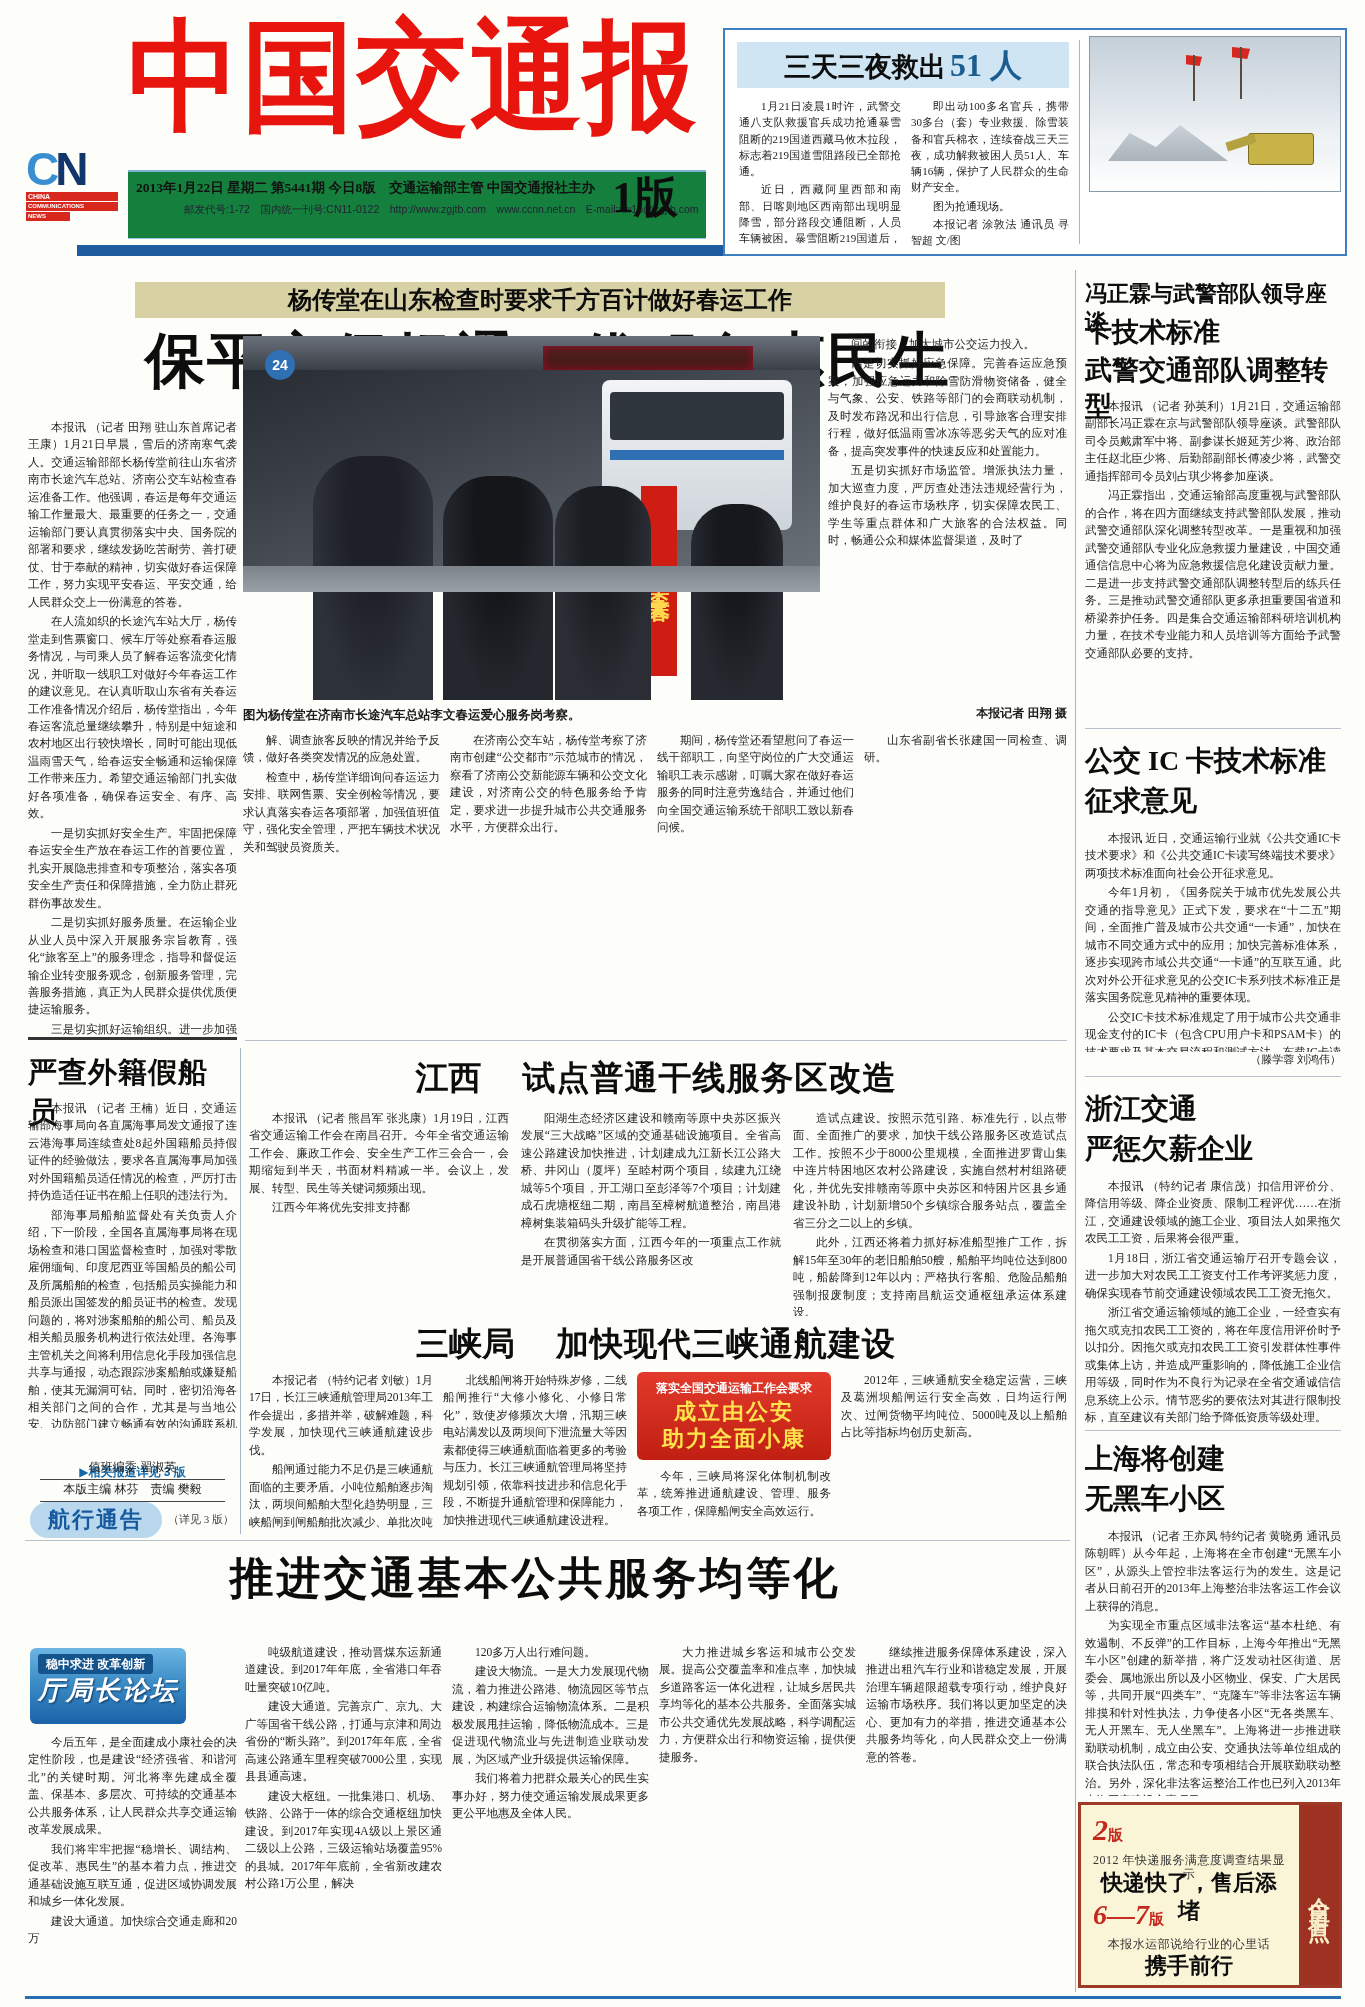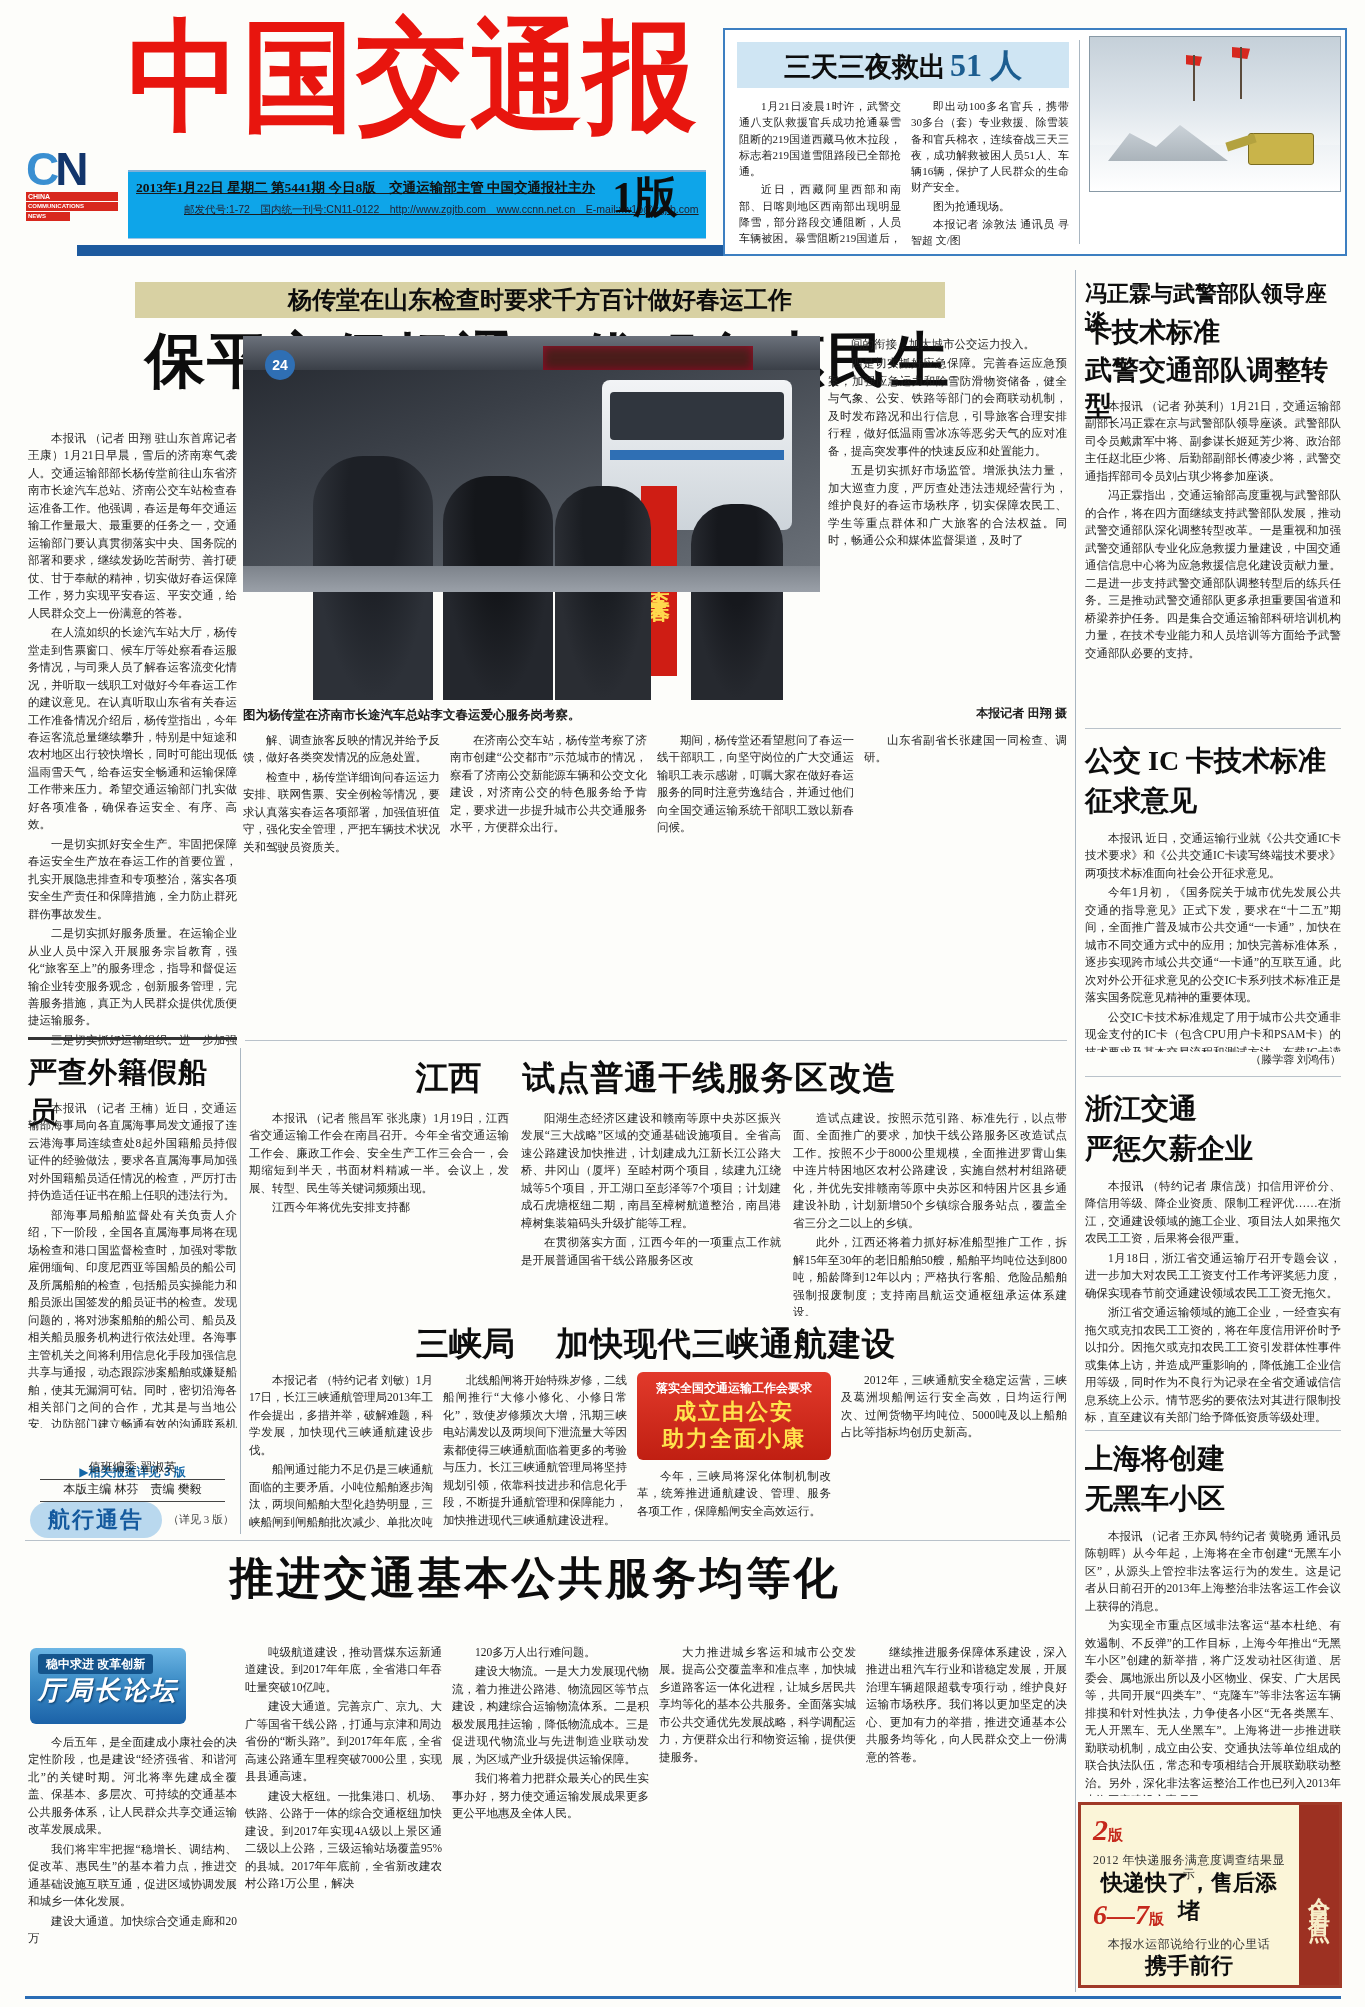--- a/index.html
+++ b/index.html
@@ -8,21 +8,21 @@
   .abs{position:absolute;}
   .serifhl{font-family:"Liberation Serif","DejaVu Serif",serif;font-weight:900;color:#0d0d0d;}
   .sanshl{font-family:"Liberation Sans","DejaVu Sans",sans-serif;font-weight:700;color:#0d0d0d;}
   .body11 p{font-size:11.5px;line-height:1.52;text-align:justify;text-indent:2em;margin:0 0 2px;color:#1e1e1e;}
   .body10 p{font-size:11px;line-height:1.48;text-align:justify;text-indent:2em;margin:0 0 2px;color:#1e1e1e;}
   .clip{overflow:hidden;}
   .hrule{background:#b9c2ca;height:1px;}
   .vrule{background:#a9b6c1;width:1px;}
   .masthead-title{font-size:112px;font-weight:900;color:#e8150e;letter-spacing:2px;line-height:1;
         font-family:"Liberation Serif","DejaVu Serif",serif;transform:scaleY(1.08);transform-origin:top left;}
-  .dateband{background:#0ea5e9;border-top:2px solid #7fb0d8;border-bottom:1px solid #9cc4e4;text-decoration:underline;}
+  .dateband{background:#15803d;border-top:2px solid #7fb0d8;border-bottom:1px solid #9cc4e4;}
   .bluebar{background:#1d5a9e;}
   .kickerbar{background:#d8d1a3;text-align:center;}
   .photo-main{background:linear-gradient(160deg,#23272e 0%,#3a3f47 35%,#565c64 70%,#6e747c 100%);}
   .photo-snow{background:linear-gradient(180deg,#c5d0d9 0%,#dfe6ec 45%,#f2f5f7 70%,#ffffff 100%);}
   .bluelink{color:#1468a8;font-family:"Liberation Sans","DejaVu Sans",sans-serif;font-weight:700;}
   .navbox{background:#b9d8ee;border-radius:18px;color:#155a9e;text-align:center;}
   .forumbox{background:linear-gradient(180deg,#6db6e4 0%,#3c8cc6 45%,#1b62a8 100%);border-radius:6px;color:#fff;}
   .redbanner{background:linear-gradient(180deg,#e23a2b,#c01f12);border-radius:6px;text-align:center;color:#fff;}
   .todaybox{background:#fbf5d8;border:3px solid #a03a28;}
   .todaystrip{background:#9d3122;color:#f7edc8;}
@@ -81,21 +81,21 @@
       <div class="abs" style="left:142px;top:10px;width:18px;height:12px;background:#d6281f;clip-path:polygon(0 0,100% 15%,85% 100%,0 85%);"></div>
       <div class="abs" style="left:150px;top:10px;width:2px;height:52px;background:#5a4a3a;"></div>
     </div>
   </div>
 
   <div class="abs kickerbar" style="left:135px;top:282px;width:810px;height:36px;">
     <span class="sanshl" style="font-size:24px;line-height:36px;">杨传堂在山东检查时要求千方百计做好春运工作</span>
   </div>
   <div class="abs serifhl" style="left:28px;top:322px;width:1040px;height:80px;font-size:60px;line-height:78px;text-align:center;letter-spacing:2px;">保平安保畅通　优服务惠民生</div>
 
-  <div class="abs body11 clip" style="left:28px;top:430px;width:209px;height:618px;">
+  <div class="abs body11 clip" style="left:28px;top:419px;width:209px;height:618px;">
       <p>本报讯 （记者 田翔 驻山东首席记者 王康）1月21日早晨，雪后的济南寒气袭人。交通运输部部长杨传堂前往山东省济南市长途汽车总站、济南公交车站检查春运准备工作。他强调，春运是每年交通运输工作量最大、最重要的任务之一，交通运输部门要认真贯彻落实中央、国务院的部署和要求，继续发扬吃苦耐劳、善打硬仗、甘于奉献的精神，切实做好春运保障工作，努力实现平安春运、平安交通，给人民群众交上一份满意的答卷。</p>
       <p>在人流如织的长途汽车站大厅，杨传堂走到售票窗口、候车厅等处察看春运服务情况，与司乘人员了解春运客流变化情况，并听取一线职工对做好今年春运工作的建议意见。在认真听取山东省有关春运工作准备情况介绍后，杨传堂指出，今年春运客流总量继续攀升，特别是中短途和农村地区出行较快增长，同时可能出现低温雨雪天气，给春运安全畅通和运输保障工作带来压力。希望交通运输部门扎实做好各项准备，确保春运安全、有序、高效。</p>
       <p>一是切实抓好安全生产。牢固把保障春运安全生产放在春运工作的首要位置，扎实开展隐患排查和专项整治，落实各项安全生产责任和保障措施，全力防止群死群伤事故发生。</p>
       <p>二是切实抓好服务质量。在运输企业从业人员中深入开展服务宗旨教育，强化“旅客至上”的服务理念，指导和督促运输企业转变服务观念，创新服务管理，完善服务措施，真正为人民群众提供优质便捷运输服务。</p>
       <p>三是切实抓好运输组织。进一步加强春运需求的调查、分析与预测，做好运力调配，科学组织运输。督促客运站、客运企业做好对旅客的信息公开工作，合理引导客流。同时，加强公路与铁路、民航、水运等运输方式</p>
     </div>
 
   <div class="abs photo-main" style="left:243px;top:336px;width:577px;height:256px;">
     <div class="abs" style="left:0;top:0;width:100%;height:34px;background:linear-gradient(180deg,#6b717b,#3a3f47);"></div>
     <div class="abs" style="left:22px;top:14px;width:30px;height:30px;border-radius:50%;background:#2f6fb4;color:#fff;font:700 14px/30px 'Liberation Sans',sans-serif;text-align:center;">24</div>

